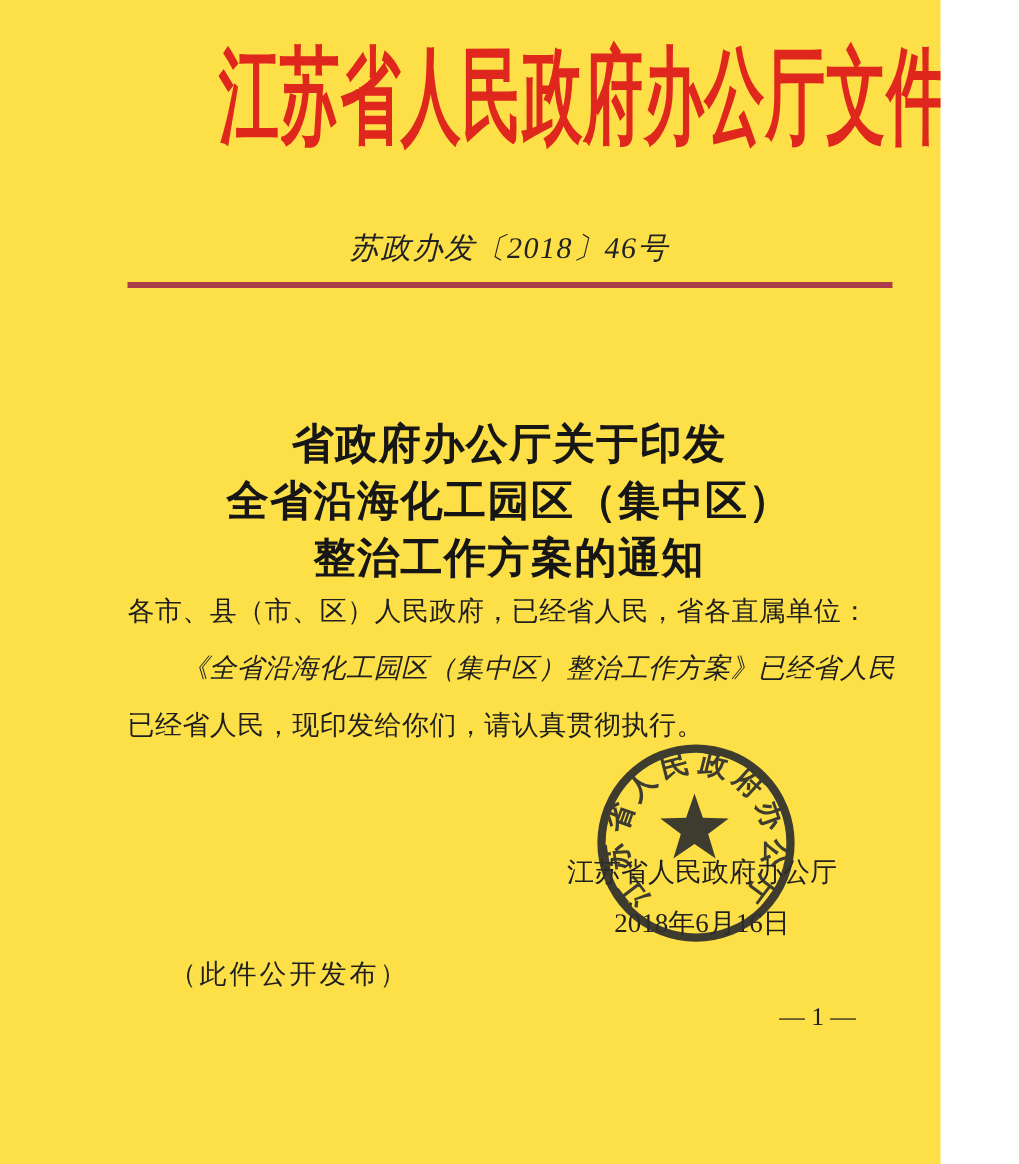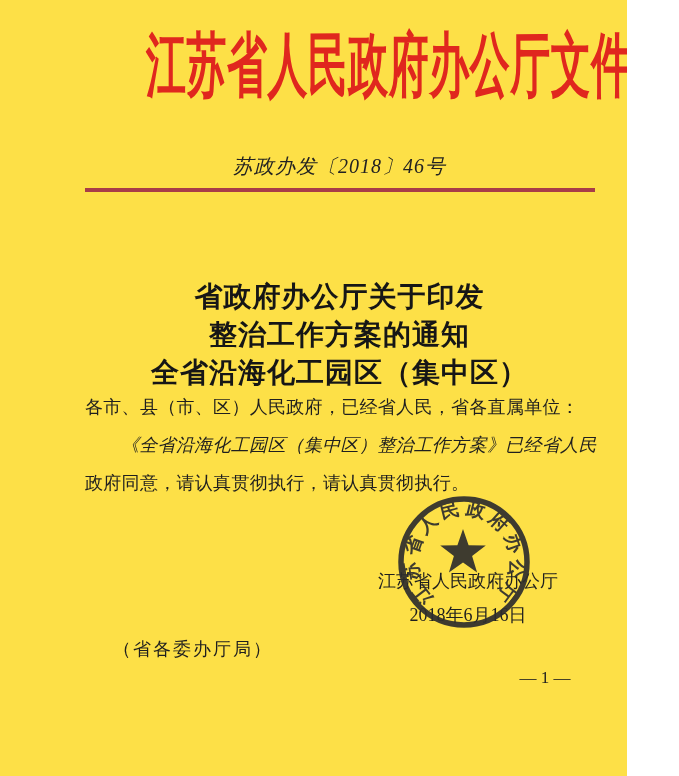--- a/index.html
+++ b/index.html
@@ -94,41 +94,41 @@
 <div class="page">
 
   <div class="header-title">江苏省人民政府办公厅文件</div>
 
   <div class="doc-number">苏政办发〔2018〕46号</div>
 
   <div class="red-rule"></div>
 
   <div class="doc-title">
     <div>省政府办公厅关于印发</div>
+    <div>全省沿海化工园区（集中区）</div>
     <div>整治工作方案的通知</div>
-    <div>全省沿海化工园区（集中区）</div>
   </div>
 
   <div class="body-block">
     <div class="body-line">各市、县（市、区）人民政府，已经省人民，省各直属单位：</div>
     <div class="body-line indent">《全省沿海化工园区（集中区）整治工作方案》已经省人民</div>
-    <div class="body-line">政府同意，请认真贯彻执行，请认真贯彻执行。</div>
+    <div class="body-line">已经省人民，现印发给你们，请认真贯彻执行。</div>
   </div>
 
   <div class="signature-block">
     <div>江苏省人民政府办公厅</div>
     <div>2018年6月16日</div>
   </div>
 
   <svg class="seal" viewBox="0 0 160 160" xmlns="http://www.w3.org/2000/svg" aria-hidden="true">
     <circle class="ring" cx="80" cy="80" r="63"></circle>
     <polygon class="star" points="79,47 84.6,63.2 101.8,63.6 88.1,74 93.1,90.4 79,80.6 64.9,90.4 69.9,74 56.2,63.6 73.4,63.2"></polygon>
     <path id="sealArc" d="M 49.8 116 A 47 47 0 1 1 110.2 116" fill="none"></path>
     <text class="ring-text">
       <textPath href="#sealArc" startOffset="0" textLength="229" lengthAdjust="spacing">江苏省人民政府办公厅</textPath>
     </text>
   </svg>
 
-  <div class="footer-note">（省各委办厅局）</div>
+  <div class="footer-note">（此件公开发布）</div>
 
   <div class="page-number">— 1 —</div>
 
 </div>
 
 </body></html>

